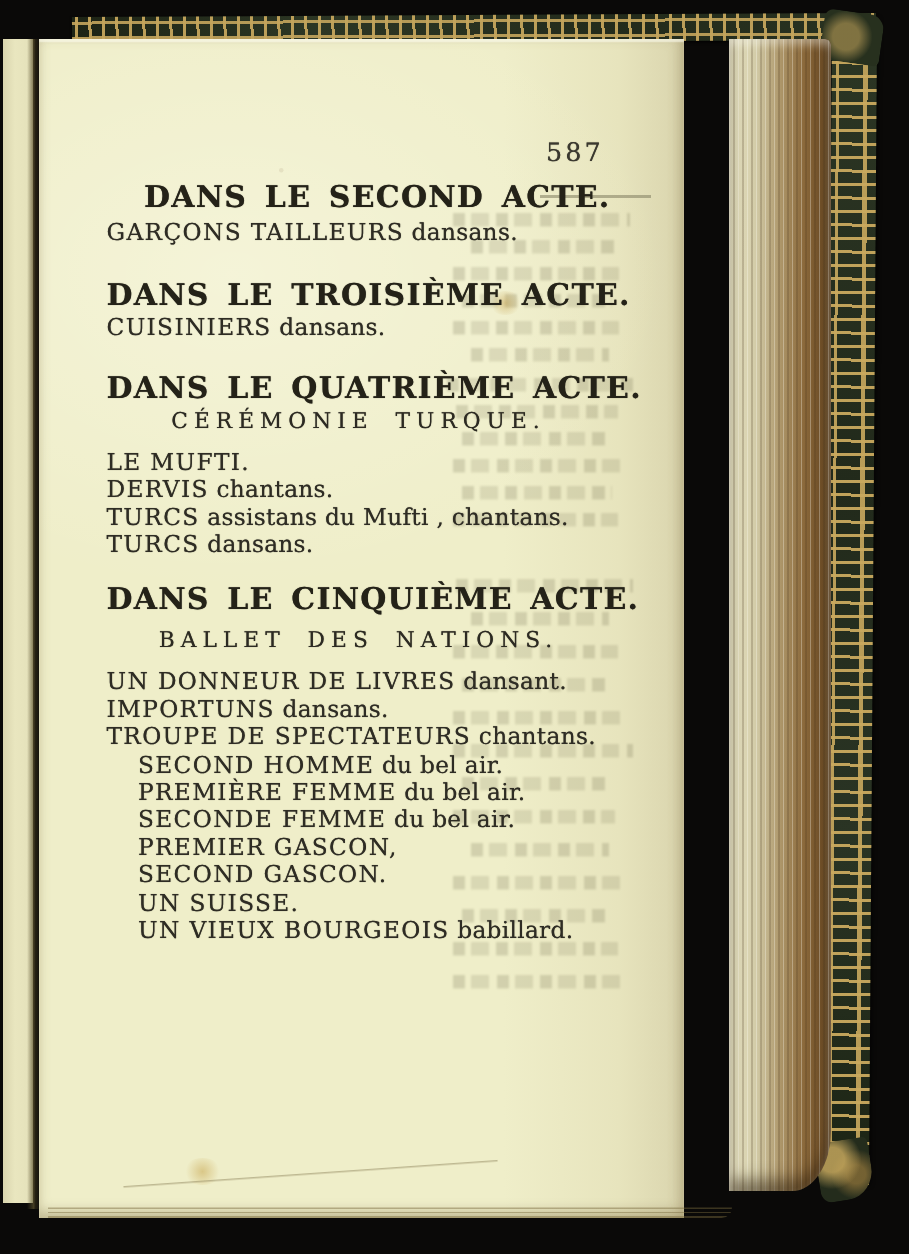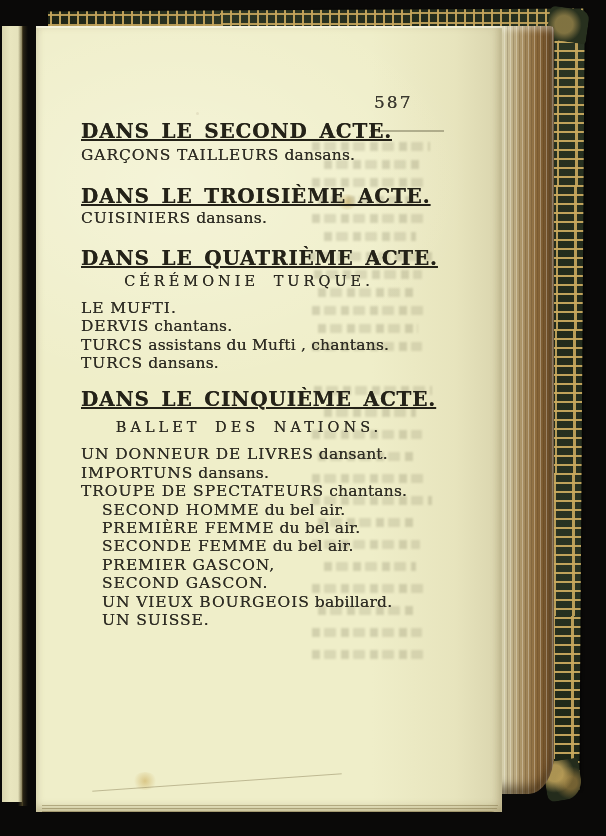--- a/index.html
+++ b/index.html
@@ -74,21 +74,21 @@
     position:absolute;left:2px;top:26px;width:20px;height:776px;
     background:linear-gradient(90deg,#d9d5ae,#e9e6bf 40%,#e4e1ba);
   }
   .gutter{
     position:absolute;left:18px;top:26px;width:10px;height:780px;
     background:linear-gradient(90deg, rgba(0,0,0,0), rgba(90,80,45,.75) 45%, rgba(60,52,28,.55) 55%, rgba(0,0,0,0));
   }
 
   
   .page{
-    position:absolute;left:36px;top:26px;width:466px;height:786px;
+    position:absolute;left:26px;top:26px;width:430px;height:786px;
     background:
       radial-gradient(ellipse 420px 300px at 30% 20%, rgba(255,255,244,.35), transparent 70%),
       linear-gradient(90deg, #efeec9 0, #efeec9 72%, #e7e4bd 90%, #d9d4ad 100%),
       var(--paper);
     box-shadow:
       inset 0 2px 1px rgba(255,255,244,.6),
       inset 0 -5px 8px rgba(110,95,50,.28),
       inset -4px 0 8px rgba(120,100,55,.18);
   }
   .page::after{ 
@@ -103,22 +103,22 @@
     text-shadow:0 0 .5px rgba(45,42,32,.8);
   }
 
   
   .textblock{
     position:absolute;left:45px;top:92px;width:336px;
     color:var(--ink);white-space:nowrap;
     text-shadow:0 0 .5px rgba(45,42,32,.85);
   }
   .act-heading{
-    font-size:20px;line-height:26px;font-weight:bold;text-align:left;
-    letter-spacing:.8px;word-spacing:4px;color:var(--heading-ink);text-decoration:underline;
+    font-size:20px;line-height:26px;font-weight:bold;text-align:right;
+    letter-spacing:.8px;word-spacing:4px;color:var(--heading-ink);
   }
   .scene-heading{
     font-size:14.5px;line-height:20px;text-align:center;
     letter-spacing:4px;word-spacing:6px;color:#2c2a22;
   }
   .cast{font-size:15.5px;line-height:18.4px;}
   .cast .nm{letter-spacing:.9px;}
   .cast .ds{letter-spacing:.2px;}
   .cast.indent{padding-left:21px;}
 
@@ -212,17 +212,17 @@
       <div class="act-heading" style="margin-top:14px">DANS LE CINQUIÈME ACTE.</div>
       <div class="scene-heading" style="margin-top:5px">BALLET DES NATIONS.</div>
       <div class="cast" style="margin-top:8px"><span class="nm">UN DONNEUR DE LIVRES</span><span class="ds"> dansant.</span></div>
       <div class="cast"><span class="nm">IMPORTUNS</span><span class="ds"> dansans.</span></div>
       <div class="cast"><span class="nm">TROUPE DE SPECTATEURS</span><span class="ds"> chantans.</span></div>
       <div class="cast indent"><span class="nm">SECOND HOMME</span><span class="ds"> du bel air.</span></div>
       <div class="cast indent"><span class="nm">PREMIÈRE FEMME</span><span class="ds"> du bel air.</span></div>
       <div class="cast indent"><span class="nm">SECONDE FEMME</span><span class="ds"> du bel air.</span></div>
       <div class="cast indent"><span class="nm">PREMIER GASCON,</span><span class="ds"></span></div>
       <div class="cast indent"><span class="nm">SECOND GASCON.</span><span class="ds"></span></div>
+      <div class="cast indent"><span class="nm">UN SUISSE.</span><span class="ds"></span></div>
       <div class="cast indent"><span class="nm">UN VIEUX BOURGEOIS</span><span class="ds"> babillard.</span></div>
-      <div class="cast indent"><span class="nm">UN SUISSE.</span><span class="ds"></span></div>
     </div>
   </div>
 </div>
 
 </body></html>

